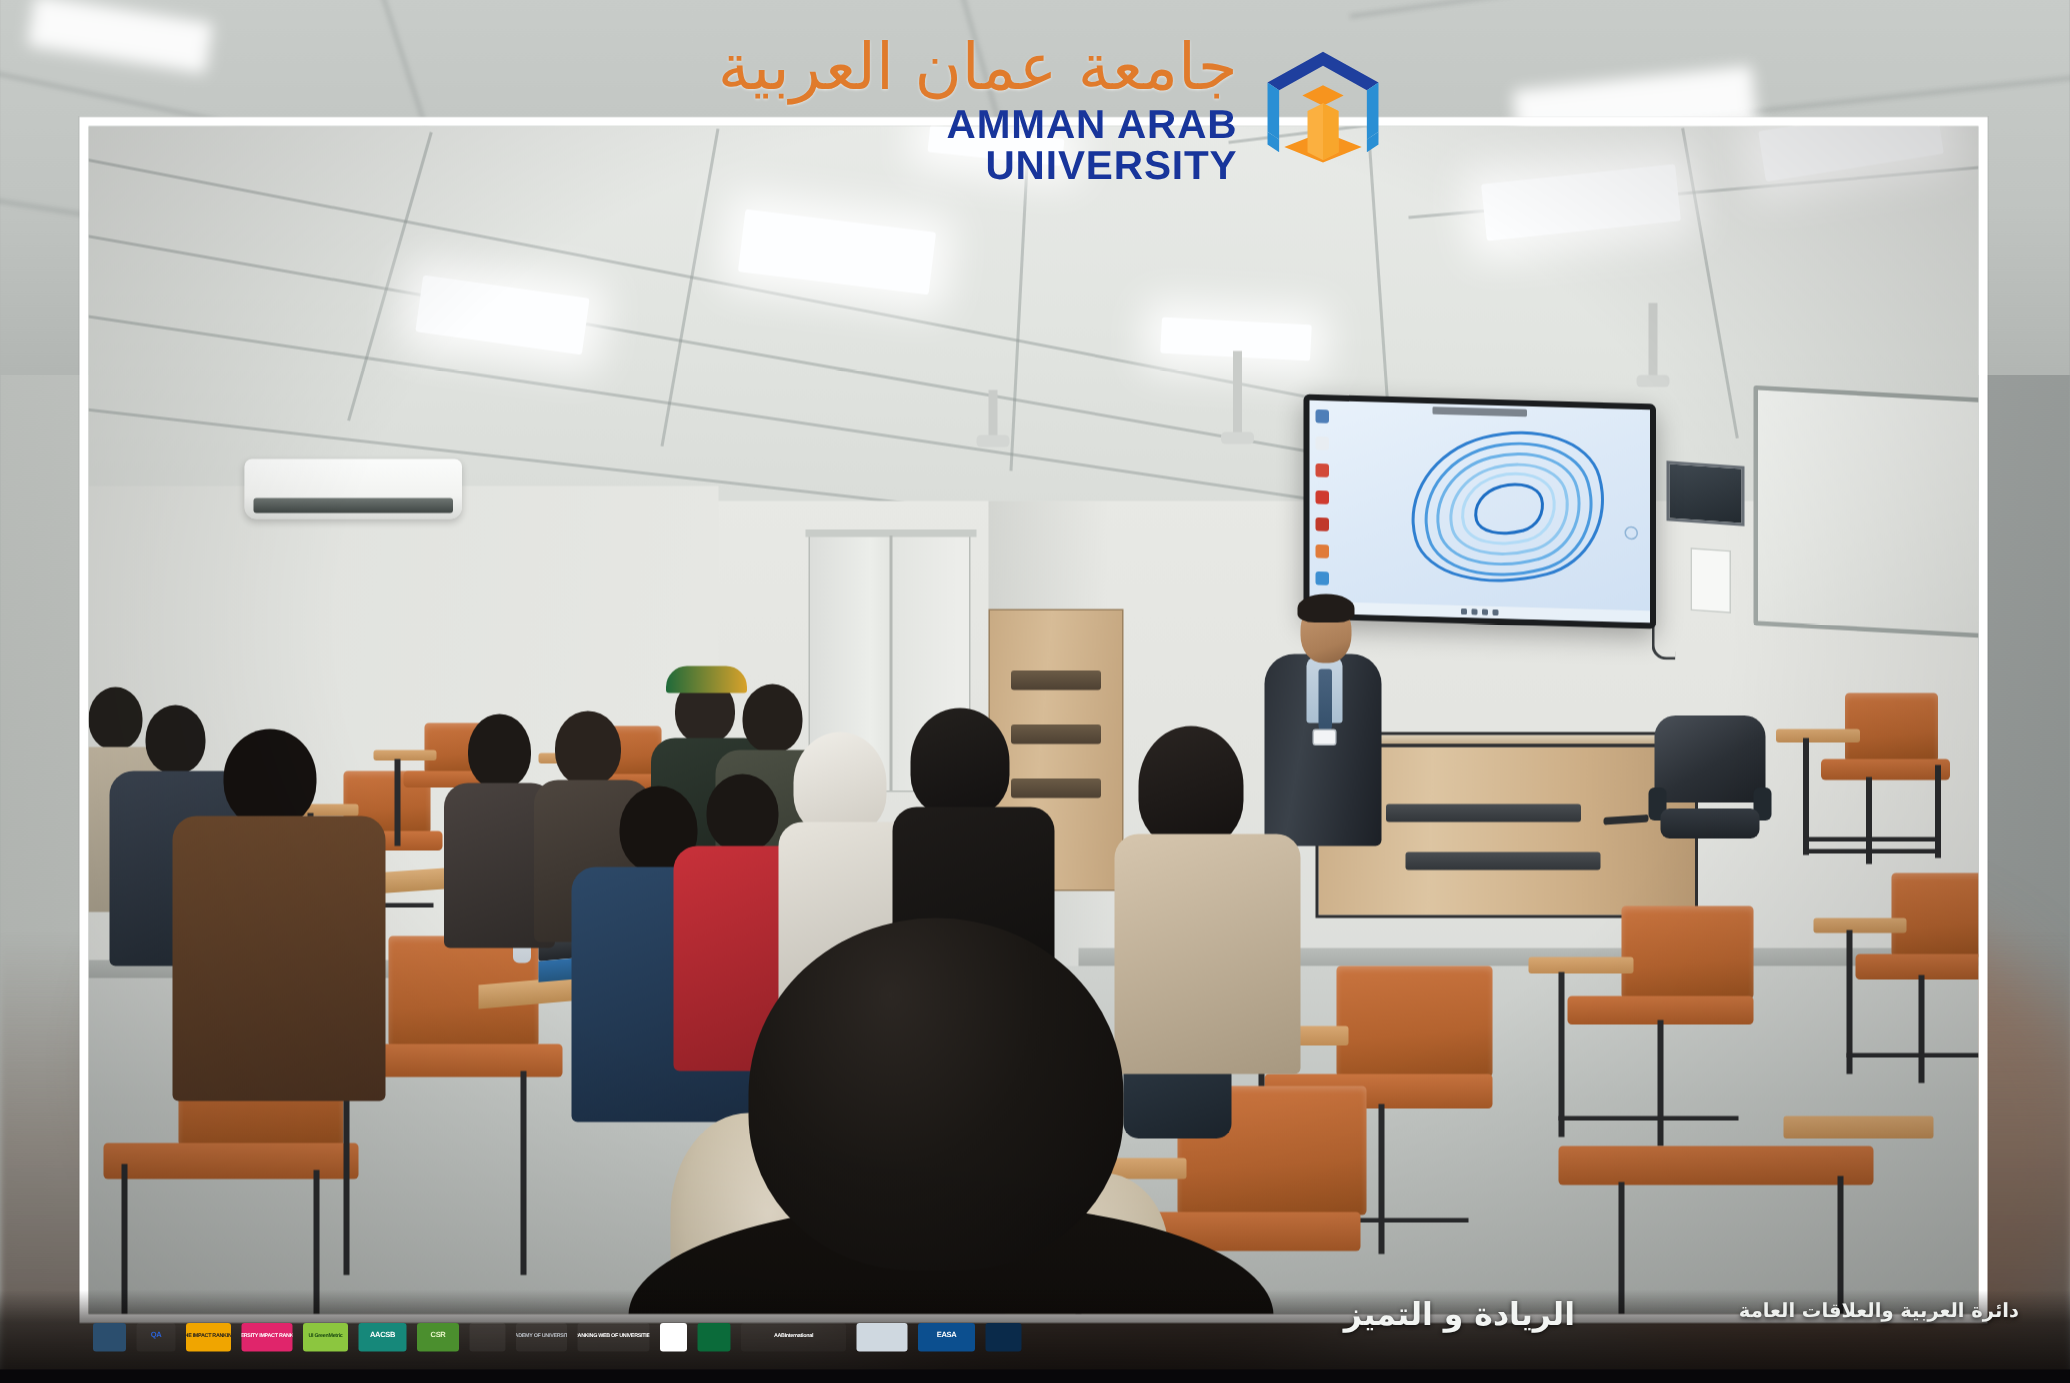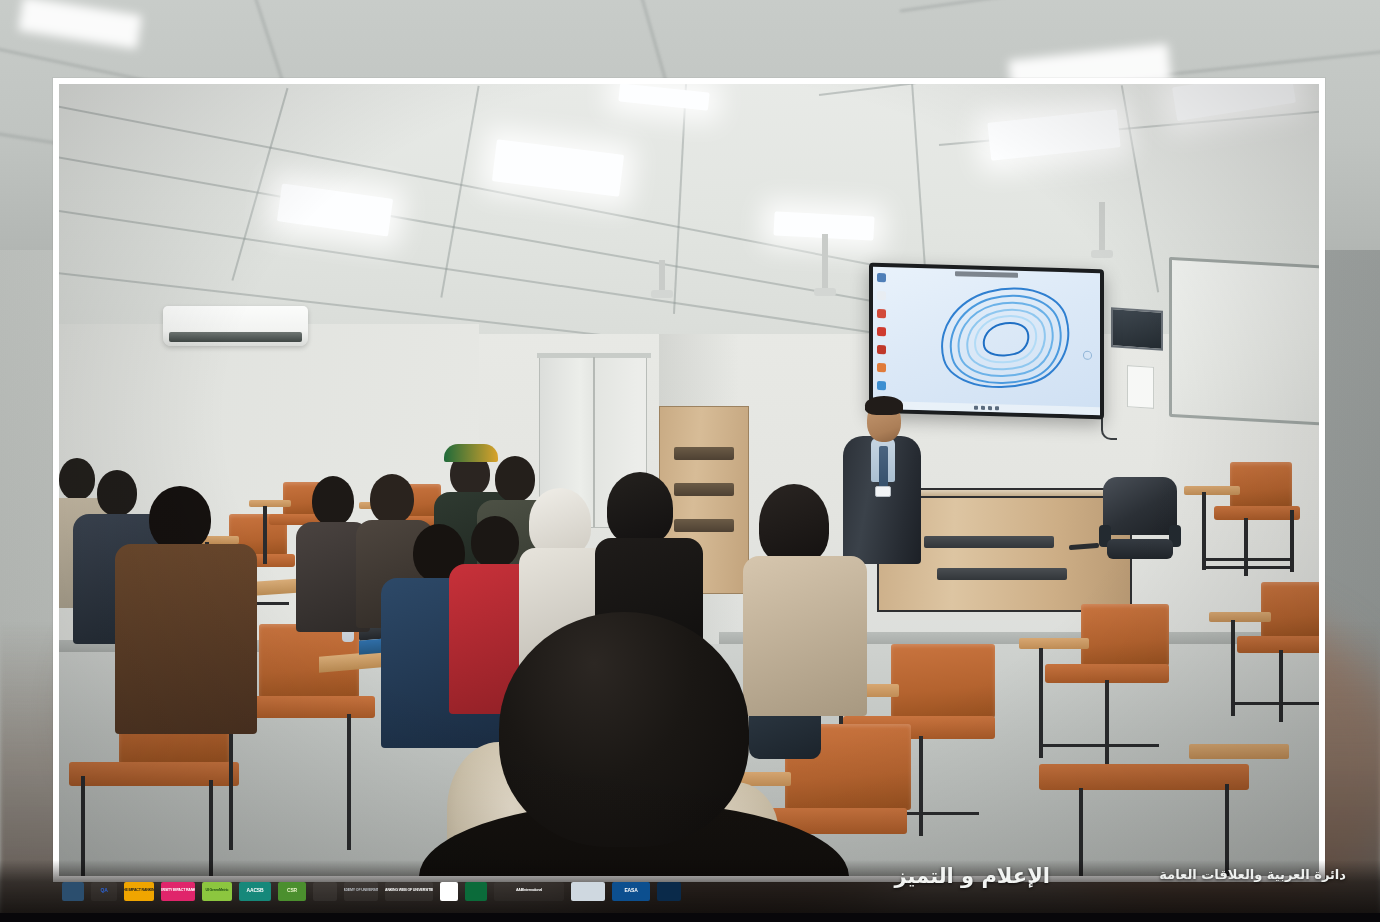--- a/index.html
+++ b/index.html
@@ -216,20 +216,43 @@
     <div class="bd-line" style="left:900px;  top:10px;  width:520px; transform:rotate(-8deg);"></div>
     <div class="bd-line" style="left:1010px; top:90px;  width:400px; transform:rotate(-6deg);"></div>
     <div class="bd-lamp" style="left:20px;   top:6px;   width:120px; height:34px; transform:rotate(9deg);"></div>
     <div class="bd-lamp" style="left:1010px; top:52px;  width:160px; height:40px; transform:rotate(-6deg);"></div>
     <div class="bd-blob" style="left:80px;  top:560px;  width:360px; height:300px; background:rgba(70,52,40,.55);"></div>
     <div class="bd-blob" style="left:520px; top:640px;  width:420px; height:300px; background:rgba(40,30,24,.62);"></div>
     <div class="bd-blob" style="left:1020px;top:600px;  width:380px; height:330px; background:rgba(150,105,80,.58);"></div>
     <div class="bd-bottom"></div>
   </div>
 
+  <div class="brand">
+    <div class="brand-text">
+      <div class="brand-ar">جامعة عمان العربية</div>
+      <div class="brand-en">AMMAN ARAB UNIVERSITY</div>
+    </div>
+    <div class="logo-mark">
+      <svg viewBox="0 0 100 100" width="86" height="88" aria-hidden="true">
+
+        <path d="M50 4 L93 28 L84 34 L50 15 L16 34 L7 28 Z" fill="#1f3f9e"></path>
+        <path d="M7 28 L16 34 L16 72 L7 66 Z" fill="#2a8fd4"></path>
+        <path d="M93 28 L84 34 L84 72 L93 66 Z" fill="#2a8fd4"></path>
+        <path d="M7 66 L16 72 L16 82 L7 76 Z" fill="#2a8fd4"></path>
+        <path d="M93 66 L84 72 L84 82 L93 76 Z" fill="#2a8fd4"></path>
+
+        <path d="M50 30 L66 38 L50 46 L34 38 Z" fill="#f7941e"></path>
+
+        <path d="M50 66 L80 78 L50 90 L20 78 Z" fill="#f7941e"></path>
+
+        <path d="M38 50 L50 44 L62 50 L62 82 L50 88 L38 82 Z" fill="#fbb040"></path>
+        <path d="M50 44 L62 50 L62 82 L50 88 Z" fill="#f8a62c"></path>
+      </svg>
+    </div>
+  </div>
 
   <div class="frame">
     <div class="photo">
 
       <div class="ceiling">
         <div class="ceil-grid" style="left:-60px; top:10px;  width:980px; transform:rotate(11deg);"></div>
         <div class="ceil-grid" style="left:-60px; top:62px;  width:1000px;transform:rotate(10deg);"></div>
         <div class="ceil-grid" style="left:-40px; top:120px; width:1020px;transform:rotate(8.5deg);"></div>
         <div class="ceil-grid" style="left:-20px; top:186px; width:1060px;transform:rotate(6.5deg);"></div>
 
@@ -493,18 +516,18 @@
         <div class="acc" style="width: 24px; background: rgba(255, 255, 255, 0.06); color: rgb(201, 205, 210);"></div>
         <div class="acc" style="width: 34px; background: rgba(255, 255, 255, 0.05); color: rgb(185, 190, 196); font-size: 3.6px;">ACADEMY OF UNIVERSITIES</div>
         <div class="acc" style="width: 48px; background: rgba(255, 255, 255, 0.05); color: rgb(255, 255, 255); font-size: 3.6px;">RANKING WEB OF UNIVERSITIES</div>
         <div class="acc" style="width: 18px; background: rgb(255, 255, 255); color: rgb(17, 17, 17);"></div>
         <div class="acc" style="width: 22px; background: rgb(11, 107, 58); color: rgb(184, 230, 196);"></div>
         <div class="acc" style="width: 70px; background: rgba(255, 255, 255, 0.03); color: rgb(255, 255, 255); font-size: 3.6px;">AABInternational</div>
         <div class="acc" style="width: 34px; background: rgb(207, 216, 224); color: rgb(23, 70, 140);"></div>
         <div class="acc" style="width: 38px; background: rgb(12, 79, 143); color: rgb(255, 255, 255);">EASA</div>
         <div class="acc" style="width: 24px; background: rgb(10, 42, 74); color: rgb(111, 192, 240);"></div>
       </div>
-    <div class="tagline">الإعلام و التميز</div>
+    <div class="tagline">الريادة و التميز</div>
     <div class="dept">دائرة العربية والعلاقات العامة</div>
     <div class="bb-strip"></div>
   </div>
 
 </div>
 
 </body></html>

